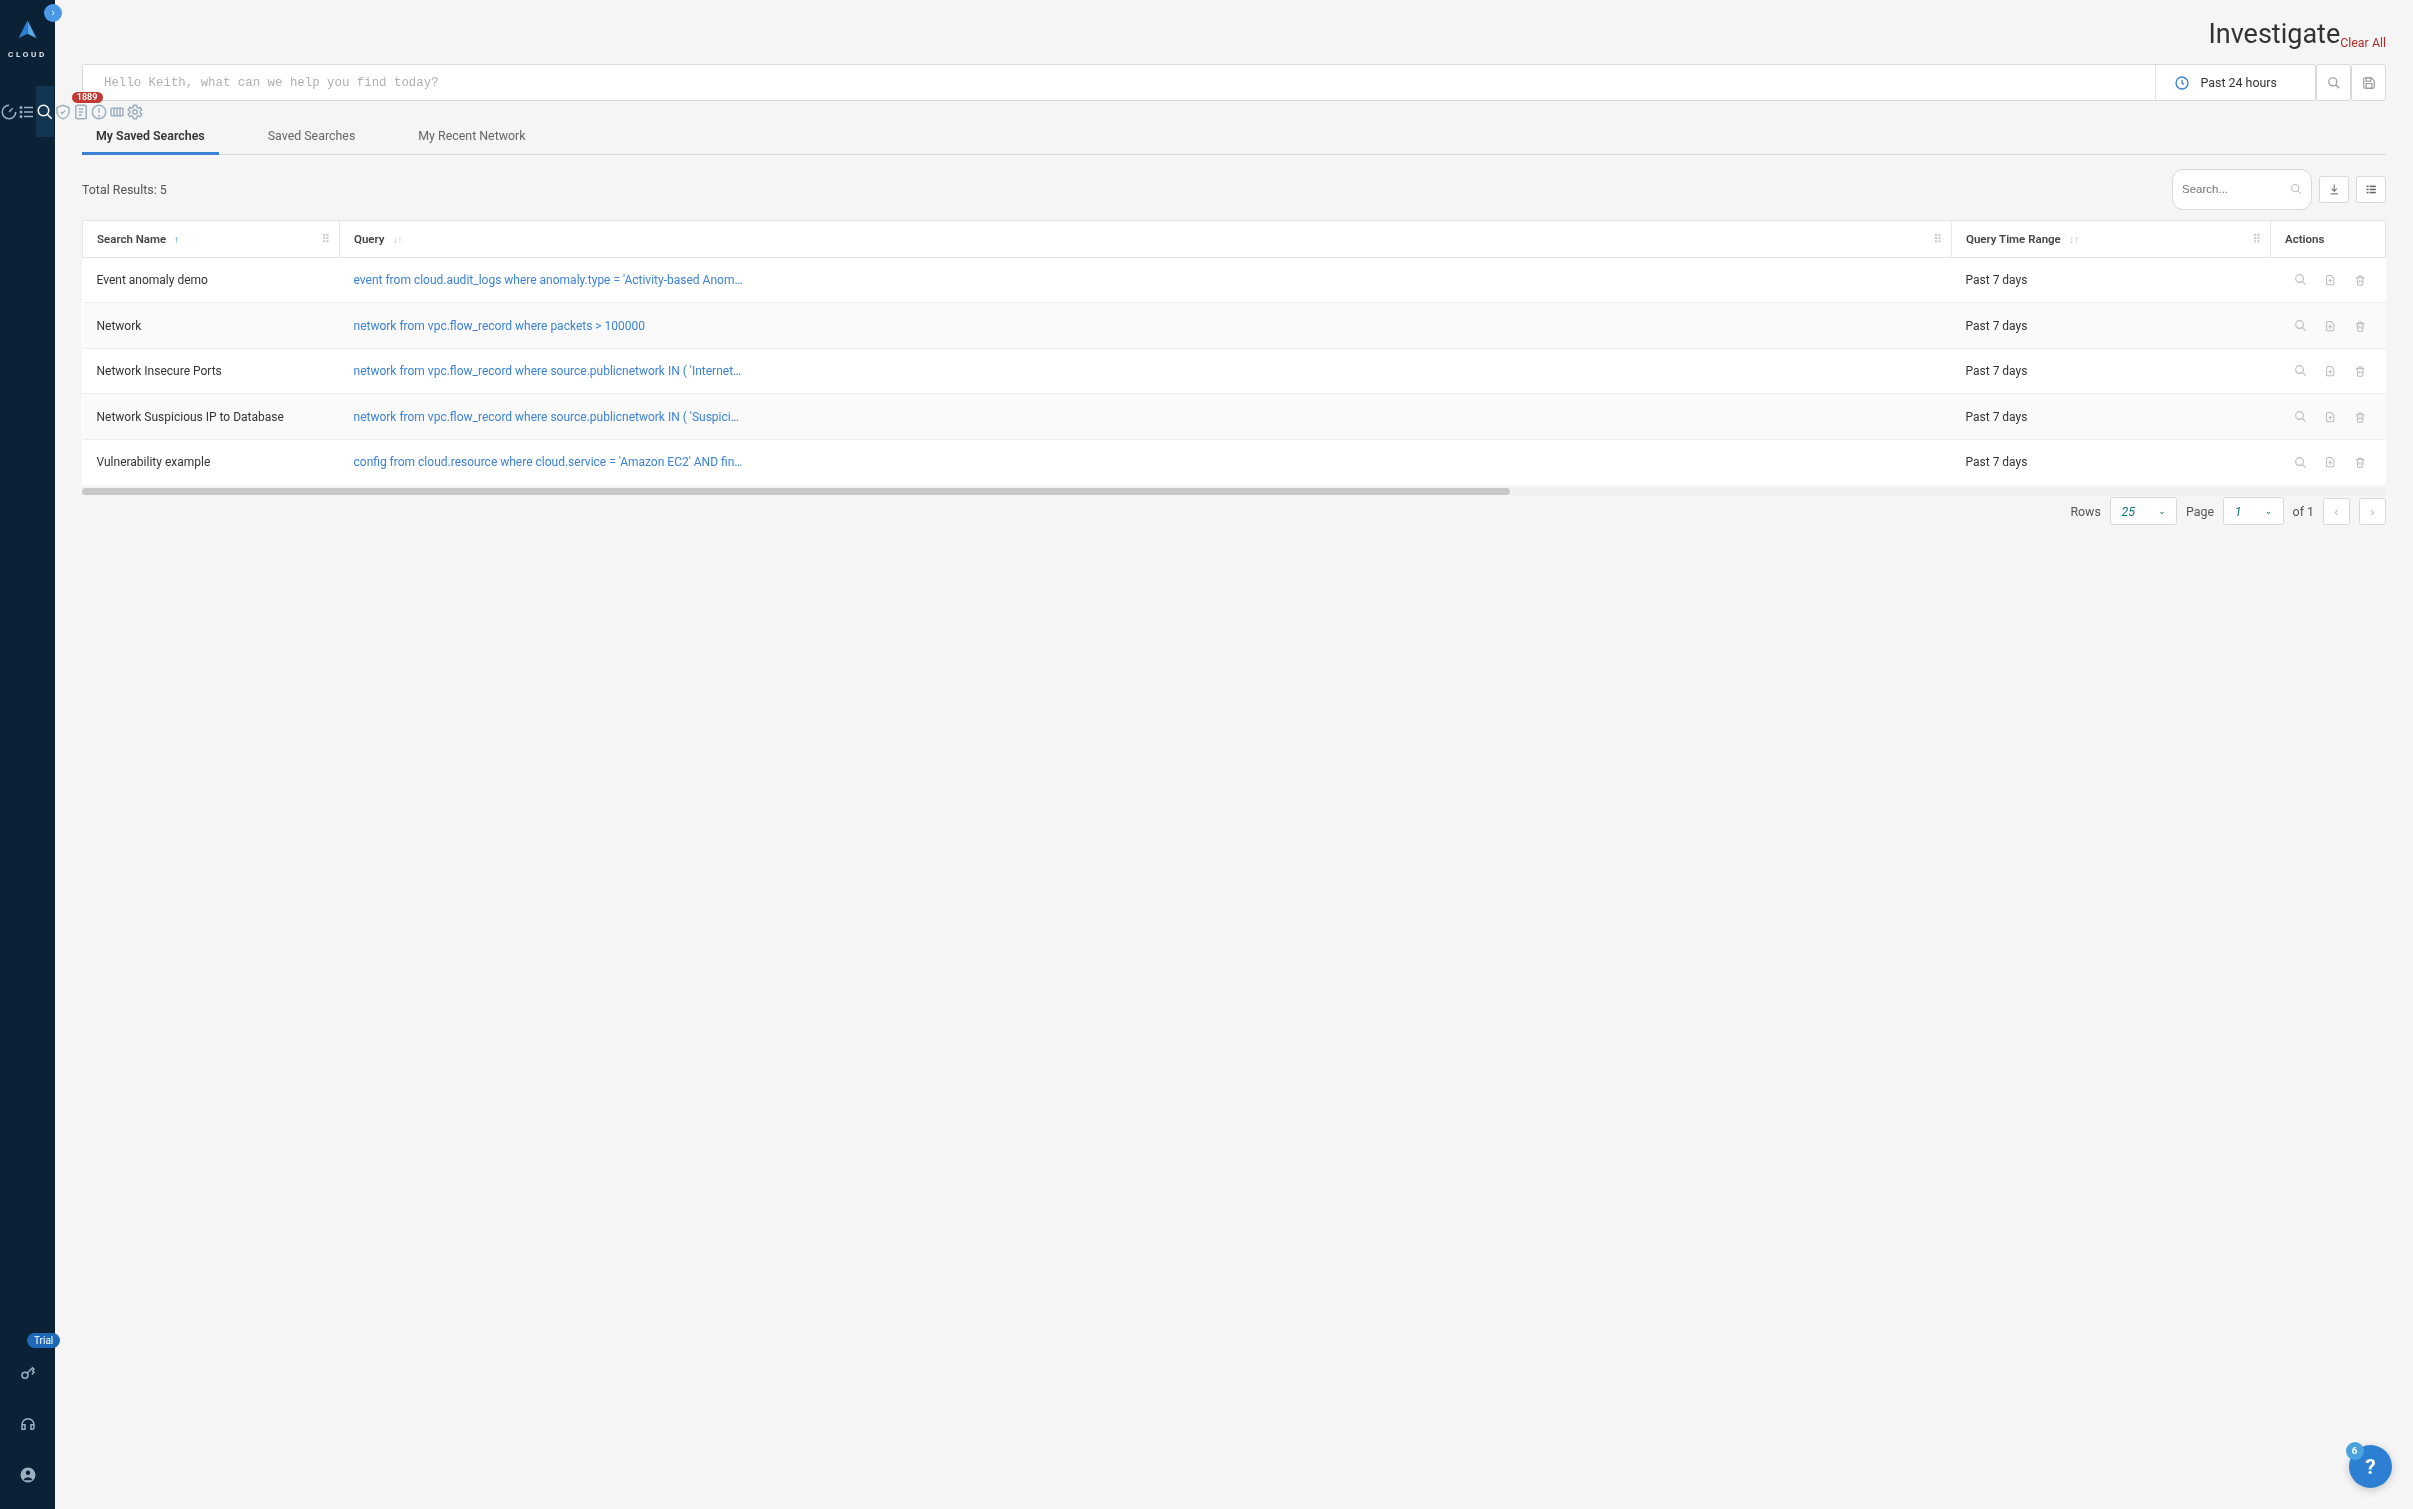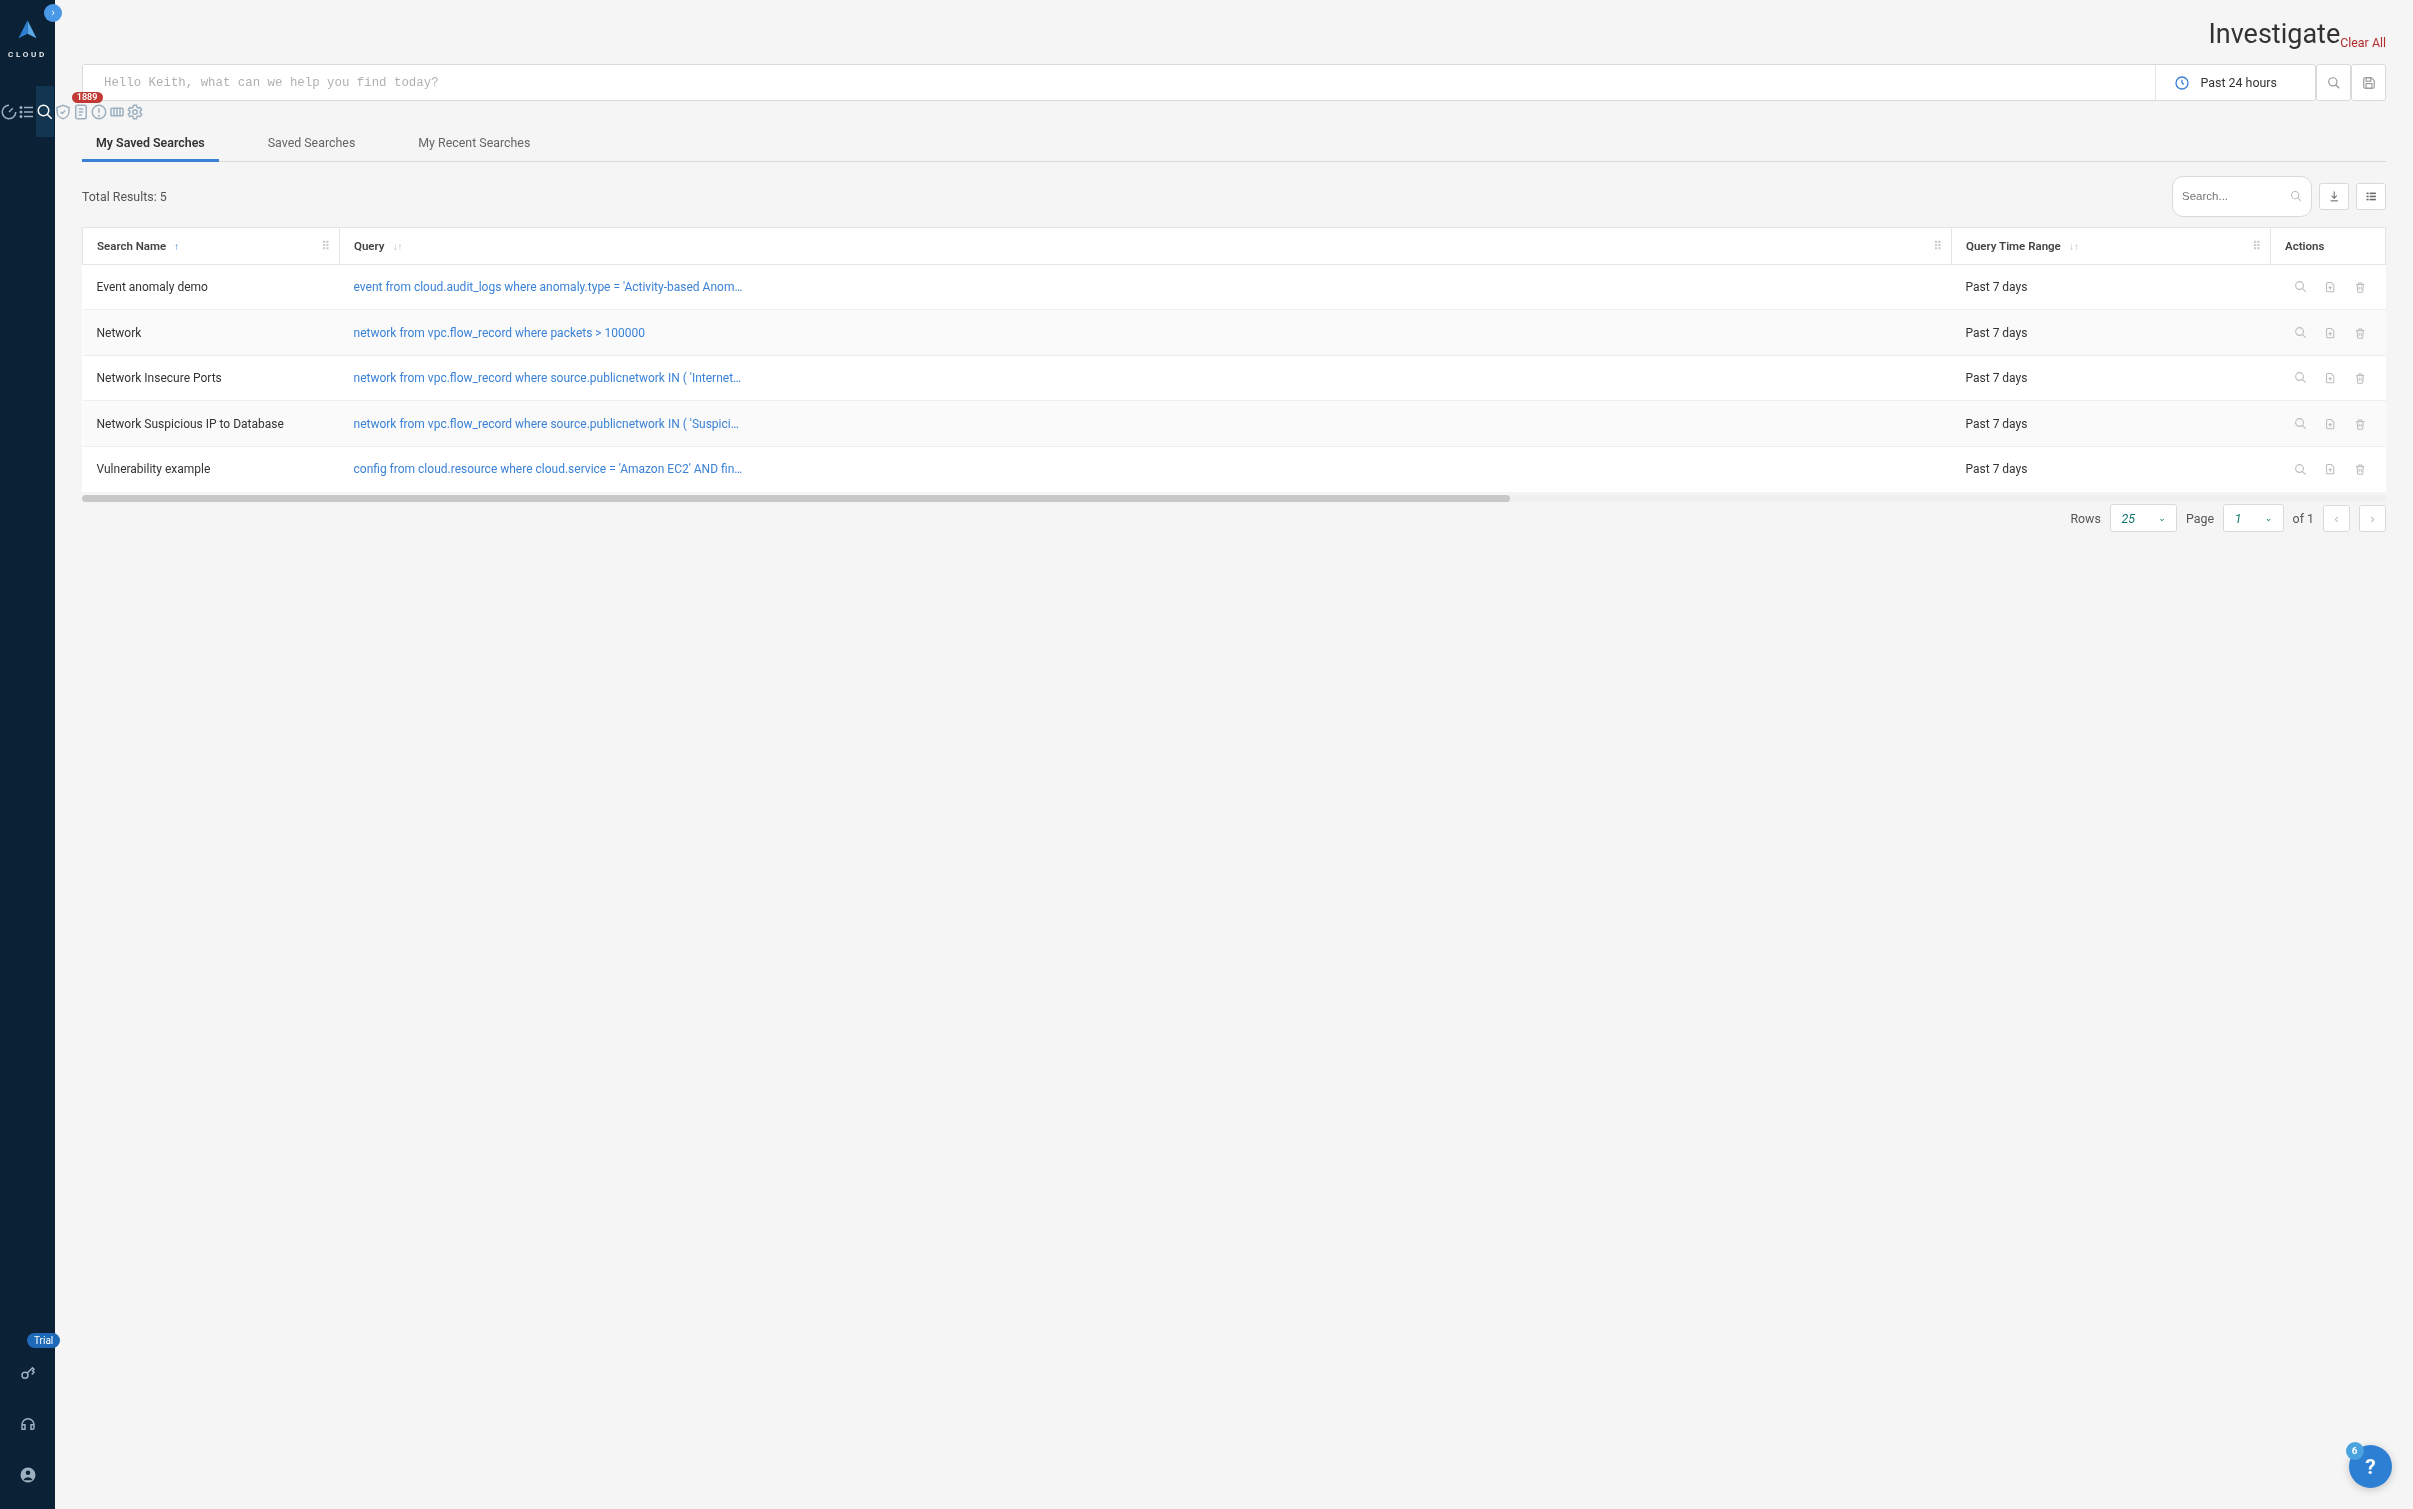--- a/index.html
+++ b/index.html
@@ -85,21 +85,21 @@
   }
   .nav-bottom { margin-top: auto; padding-bottom: 9px; width: 100%; }
 
   
   .main { flex: 1; padding: 18px 27px; overflow: hidden; }
   .page-header { display: flex; justify-content: flex-end; align-items: flex-end; margin-bottom: 14px; }
   .page-title { font-size: 27px; font-weight: 400; color: #333; }
   .clear-all { color: #b22c2c; font-size: 12.4px; cursor: pointer; }
 
   
-  .search-row { display: flex; margin-bottom: 25px; }
+  .search-row { display: flex; margin-bottom: 18px; }
   .search-box {
     flex: 1;
     display: flex;
     background: #fff;
     border: 0.9px solid #d9d9d9;
     border-radius: 2.7px;
     overflow: hidden;
   }
   .search-input-main {
     flex: 1;
@@ -387,21 +387,21 @@
             <path d="M19 21H5a2 2 0 0 1-2-2V5a2 2 0 0 1 2-2h11l5 5v11a2 2 0 0 1-2 2z"></path>
             <rect x="7" y="3" width="8" height="6"></rect>
             <rect x="7" y="13" width="10" height="8"></rect>
           </svg>
       </button>
     </div>
 
     <div class="tabs">
       <div class="tab active">My Saved Searches</div>
       <div class="tab">Saved Searches</div>
-      <div class="tab">My Recent Searches</div>
+      <div class="tab">My Recent Network</div>
     </div>
 
     <div class="toolbar-row">
       <div class="total-results">Total Results: 5</div>
       <div class="toolbar-right">
         <div class="filter-search">
           <input placeholder="Search..." style="">
           <svg width="12.4" height="12.4" viewBox="0 0 24 24" fill="none" stroke="currentColor" stroke-width="2">
               <circle cx="10" cy="10" r="7"></circle>
               <line x1="21" y1="21" x2="15" y2="15"></line>

